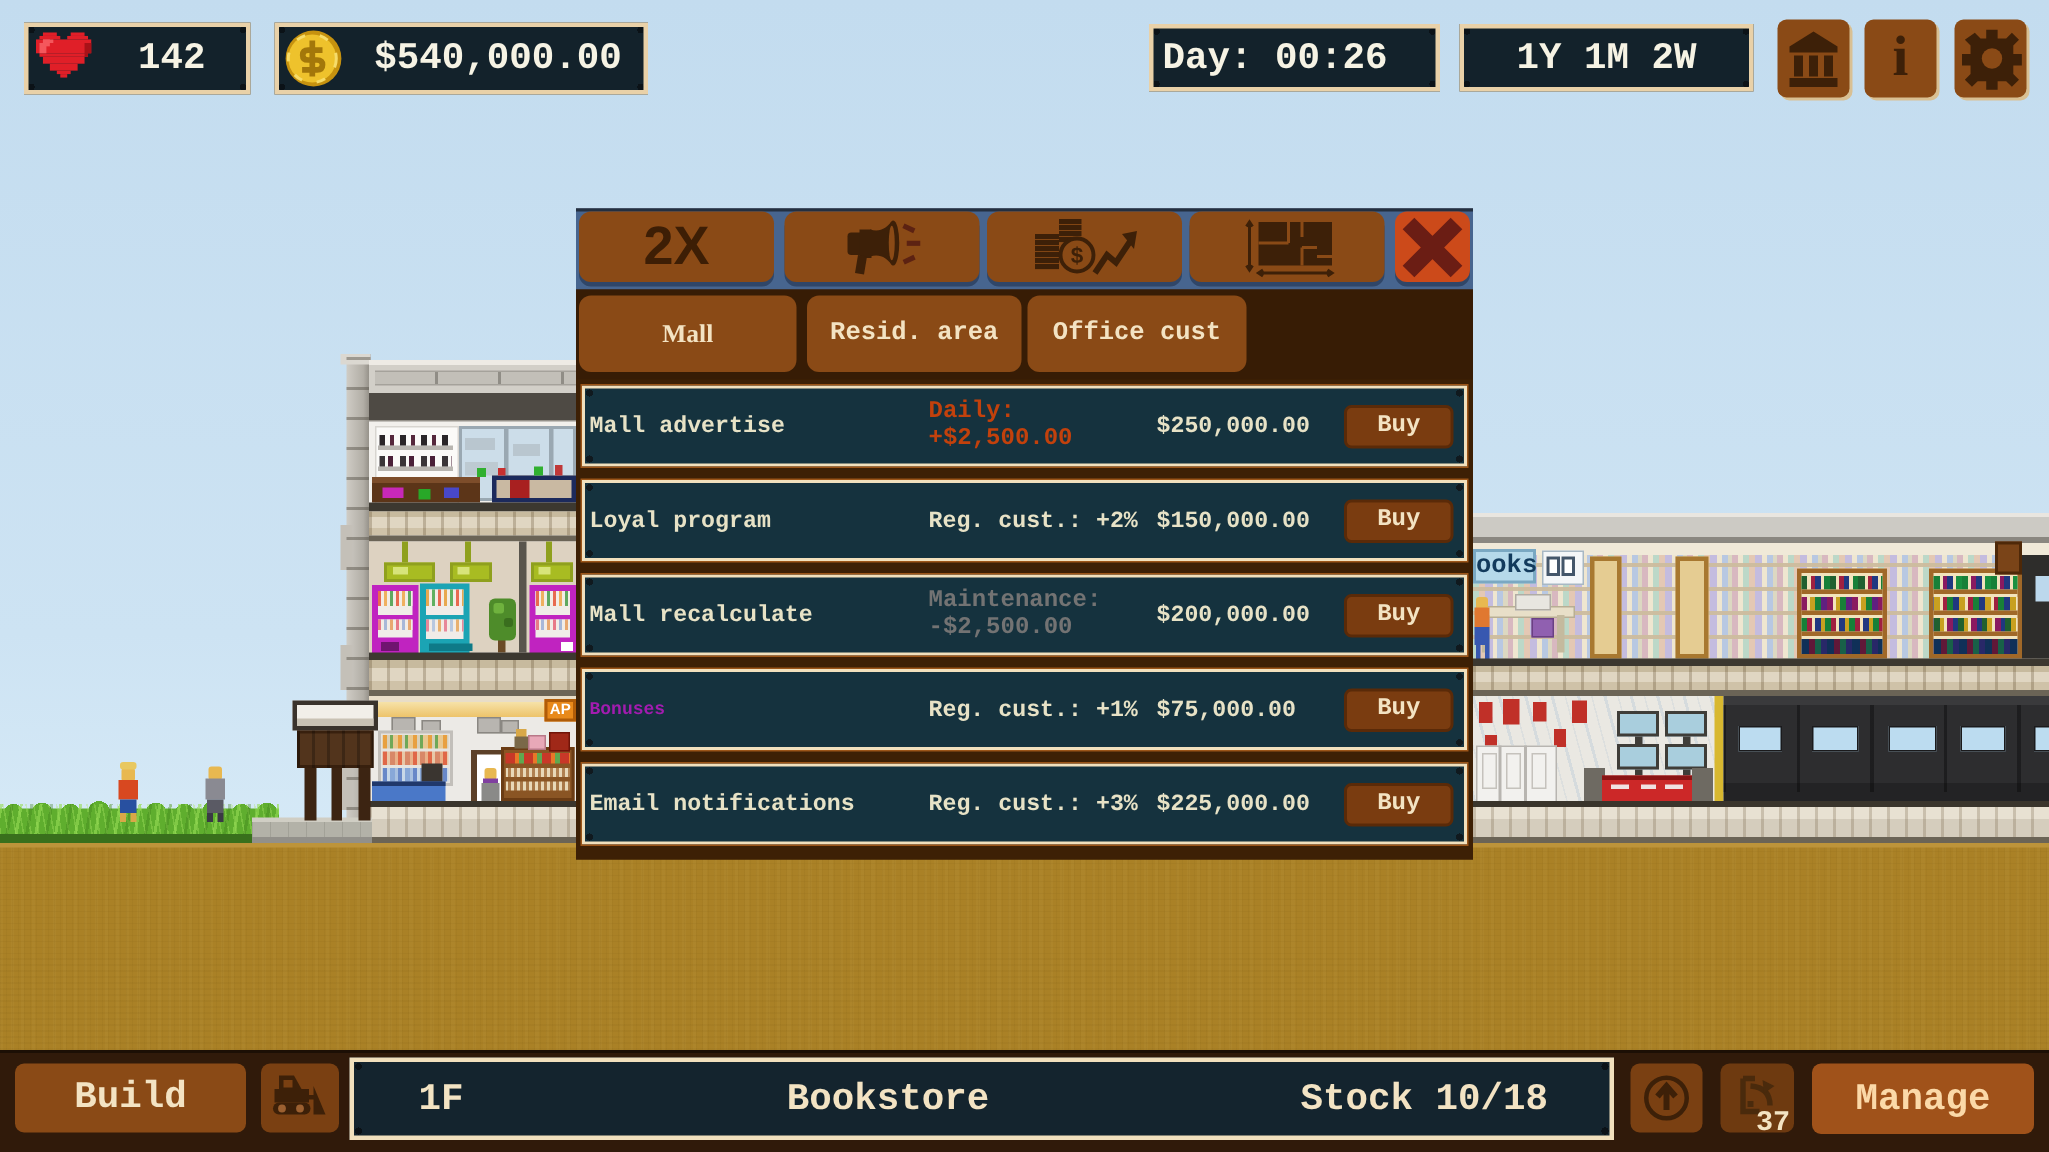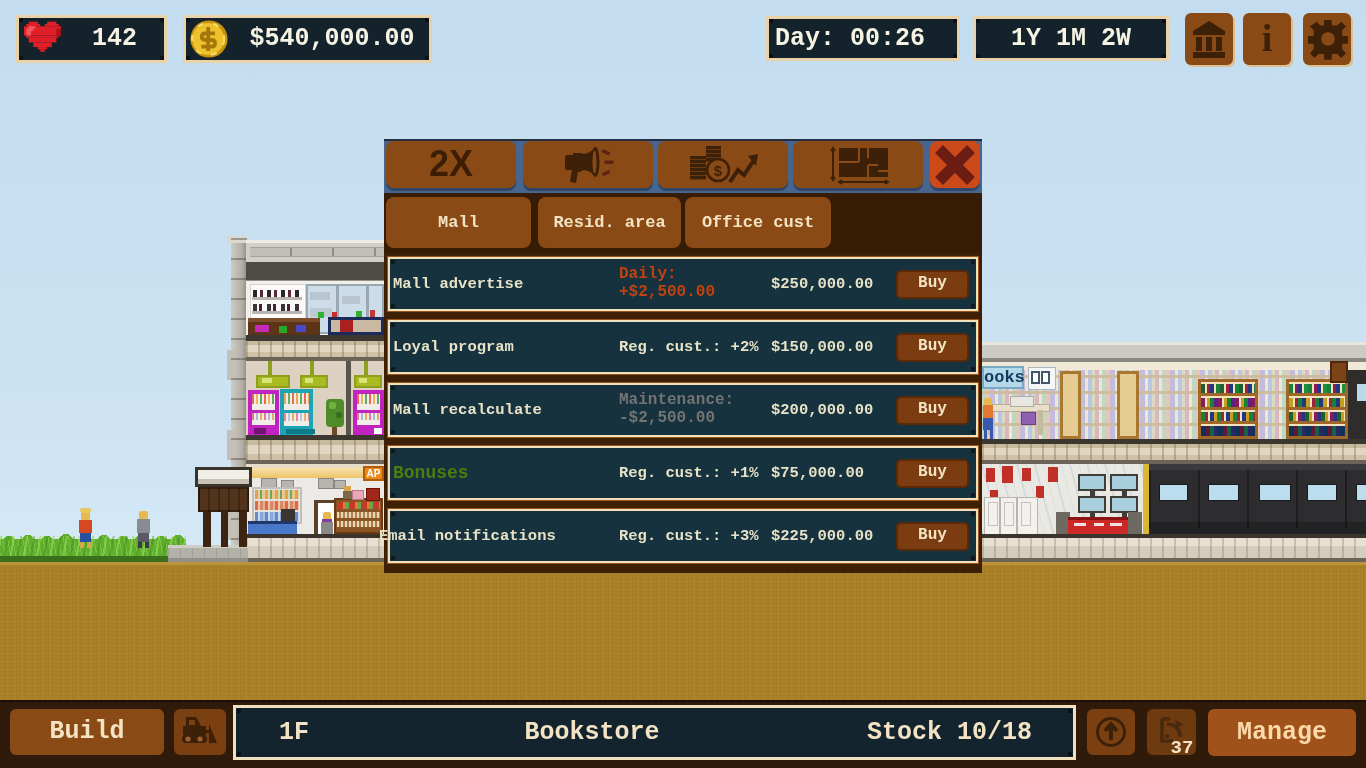--- a/index.html
+++ b/index.html
@@ -415,21 +415,21 @@
 <div class="abs" style="left:930px;top:141px;width:50px;height:47px;background:#cc4a1a;border-radius:8px;box-shadow:0 3px 0 rgba(15,25,45,.4);"></div>
 <svg class="abs" style="left:933px;top:144px;" width="44" height="42" viewBox="0 0 44 42">
   <g stroke="#6b1d14" stroke-width="11">
     <path d="M6 5 L38 37 M38 5 L6 37"></path>
   </g>
 </svg>
 
 <div class="abs" style="left:384px;top:193px;width:598px;height:60px;background:#371c05;"></div>
 
 <div class="bbtn" style="left:386px;top:197px;width:145px;height:51px;border-radius:8px;"></div>
-<div class="abs txt" style="left:386px;top:197px;width:145px;height:51px;line-height:51px;text-align:center;font-size:17px;">Mall</div>
+<div class="abs txt" style="left:386px;top:197px;width:145px;height:51px;line-height:51px;text-align:center;font-size:17px;font-family:Liberation Serif, serif;">Mall</div>
 
 <div class="bbtn" style="left:538px;top:197px;width:143px;height:51px;border-radius:8px;"></div>
 <div class="abs txt" style="left:538px;top:197px;width:143px;height:51px;line-height:51px;text-align:center;font-size:17px;">Resid. area</div>
 
 <div class="bbtn" style="left:685px;top:197px;width:146px;height:51px;border-radius:8px;"></div>
 <div class="abs txt" style="left:685px;top:197px;width:146px;height:51px;line-height:51px;text-align:center;font-size:17px;">Office cust</div>
 
 <div class="abs" style="left:384px;top:253px;width:598px;height:320px;background:#3d2005;"></div>
 
 <div class="abs" style="left:388px;top:257px;width:590px;height:54px;background:radial-gradient(circle at 3px 3px,#10191e 2.4px,transparent 2.4px),radial-gradient(circle at calc(100% - 3px) 3px,#10191e 2.4px,transparent 2.4px),radial-gradient(circle at 3px calc(100% - 3px),#10191e 2.4px,transparent 2.4px),radial-gradient(circle at calc(100% - 3px) calc(100% - 3px),#10191e 2.4px,transparent 2.4px),#15323e;border:2px solid #f1e0bd;outline:1px solid #9c5518;box-sizing:border-box;"></div>
@@ -447,28 +447,28 @@
 <div class="abs txt" style="left:896px;top:333px;width:73px;height:29px;line-height:27px;text-align:center;font-size:16px;">Buy</div>
 
 <div class="abs" style="left:388px;top:383px;width:590px;height:54px;background:radial-gradient(circle at 3px 3px,#10191e 2.4px,transparent 2.4px),radial-gradient(circle at calc(100% - 3px) 3px,#10191e 2.4px,transparent 2.4px),radial-gradient(circle at 3px calc(100% - 3px),#10191e 2.4px,transparent 2.4px),radial-gradient(circle at calc(100% - 3px) calc(100% - 3px),#10191e 2.4px,transparent 2.4px),#15323e;border:2px solid #f1e0bd;outline:1px solid #9c5518;box-sizing:border-box;"></div>
 <div class="abs txt" style="left:393px;top:383px;height:54px;line-height:54px;font-size:15.5px;color:#e7e2c6;">Mall recalculate</div>
 <div class="abs txt" style="left:619px;top:391px;font-size:16px;line-height:18px;color:#737373;">Maintenance:<br>-$2,500.00</div>
 <div class="abs txt" style="left:771px;top:383px;height:54px;line-height:54px;font-size:15.5px;color:#e7e2c6;">$200,000.00</div>
 <div class="abs" style="left:896px;top:396px;width:73px;height:29px;background:#7a3c10;border:2px solid #5a2a08;border-radius:5px;box-sizing:border-box;"></div>
 <div class="abs txt" style="left:896px;top:396px;width:73px;height:29px;line-height:27px;text-align:center;font-size:16px;">Buy</div>
 
 <div class="abs" style="left:388px;top:446px;width:590px;height:54px;background:radial-gradient(circle at 3px 3px,#10191e 2.4px,transparent 2.4px),radial-gradient(circle at calc(100% - 3px) 3px,#10191e 2.4px,transparent 2.4px),radial-gradient(circle at 3px calc(100% - 3px),#10191e 2.4px,transparent 2.4px),radial-gradient(circle at calc(100% - 3px) calc(100% - 3px),#10191e 2.4px,transparent 2.4px),#15323e;border:2px solid #f1e0bd;outline:1px solid #9c5518;box-sizing:border-box;"></div>
-<div class="abs txt" style="left:393px;top:446px;height:50px;line-height:54px;font-size:18px;color:#4d7c0f;">Bonuses</div>
+<div class="abs txt" style="left:393px;top:446px;height:50px;line-height:54px;font-size:12px;color:#a21caf;">Bonuses</div>
 <div class="abs txt" style="left:619px;top:446px;height:54px;line-height:54px;font-size:15.5px;color:#e7e2c6;">Reg. cust.: +1%</div>
 <div class="abs txt" style="left:771px;top:446px;height:54px;line-height:54px;font-size:15.5px;color:#e7e2c6;">$75,000.00</div>
 <div class="abs" style="left:896px;top:459px;width:73px;height:29px;background:#7a3c10;border:2px solid #5a2a08;border-radius:5px;box-sizing:border-box;"></div>
 <div class="abs txt" style="left:896px;top:459px;width:73px;height:29px;line-height:27px;text-align:center;font-size:16px;">Buy</div>
 
 <div class="abs" style="left:388px;top:509px;width:590px;height:54px;background:radial-gradient(circle at 3px 3px,#10191e 2.4px,transparent 2.4px),radial-gradient(circle at calc(100% - 3px) 3px,#10191e 2.4px,transparent 2.4px),radial-gradient(circle at 3px calc(100% - 3px),#10191e 2.4px,transparent 2.4px),radial-gradient(circle at calc(100% - 3px) calc(100% - 3px),#10191e 2.4px,transparent 2.4px),#15323e;border:2px solid #f1e0bd;outline:1px solid #9c5518;box-sizing:border-box;"></div>
-<div class="abs txt" style="left:379px;top:509px;height:54px;line-height:54px;font-size:15.5px;color:#e7e2c6;">Email notifications</div>
+<div class="abs txt" style="left:393px;top:509px;height:54px;line-height:54px;font-size:15.5px;color:#e7e2c6;">Email notifications</div>
 <div class="abs txt" style="left:619px;top:509px;height:54px;line-height:54px;font-size:15.5px;color:#e7e2c6;">Reg. cust.: +3%</div>
 <div class="abs txt" style="left:771px;top:509px;height:54px;line-height:54px;font-size:15.5px;color:#e7e2c6;">$225,000.00</div>
 <div class="abs" style="left:896px;top:522px;width:73px;height:29px;background:#7a3c10;border:2px solid #5a2a08;border-radius:5px;box-sizing:border-box;"></div>
 <div class="abs txt" style="left:896px;top:522px;width:73px;height:29px;line-height:27px;text-align:center;font-size:16px;">Buy</div>
 
 <div class="bbtn" style="left:10px;top:709px;width:154px;height:46px;"></div>
 <div class="abs txt" style="left:10px;top:709px;width:154px;height:46px;line-height:46px;text-align:center;font-size:25px;">Build</div>
 
 <div class="bbtn" style="left:174px;top:709px;width:52px;height:46px;background:#7a4012;"></div>
 <svg class="abs" style="left:179px;top:714px;" width="42" height="36" viewBox="0 0 42 36">

